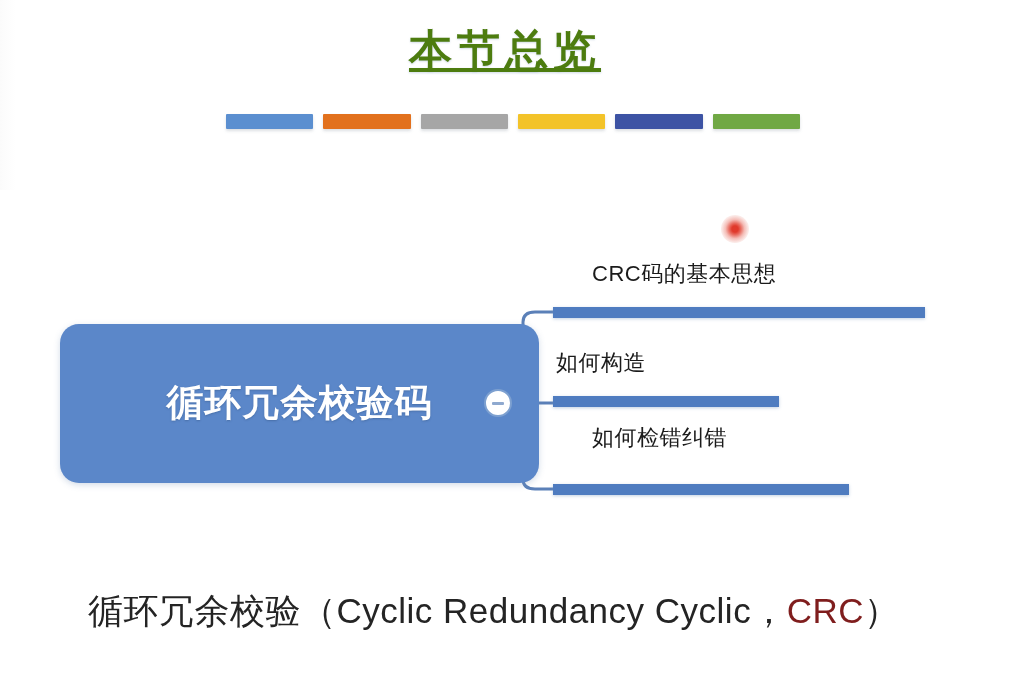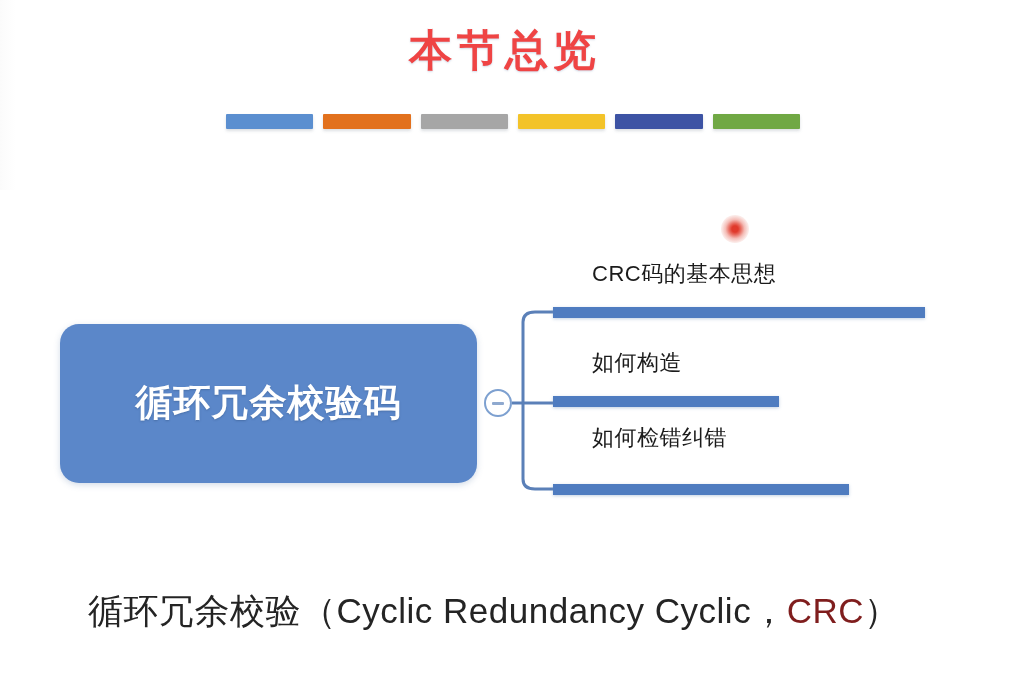--- a/index.html
+++ b/index.html
@@ -74,21 +74,21 @@
     top: 0;
     width: 1010px;
     height: 685px;
     pointer-events: none;
   }
 
   .root-node {
     position: absolute;
     left: 60px;
     top: 324px;
-    width: 417px;
+    width: 479px;
     height: 159px;
     background: #5b87c9;
     border-radius: 19px;
     box-shadow: 0 2px 6px rgba(110,140,180,.30);
     display: flex;
     align-items: center;
     justify-content: center;
     box-sizing: border-box;
     padding: 0 16px;
   }
@@ -131,21 +131,21 @@
   .branch-label {
     position: absolute;
     color: #1b1b1b;
     font-size: 22px;
     font-weight: 500;
     letter-spacing: .5px;
     white-space: nowrap;
     pointer-events: auto;
   }
   .branch-label.b0 { left: 592px; top: 259px; }
-  .branch-label.b1 { left: 592px; top: 348px; }
+  .branch-label.b1 { left: 556px; top: 348px; }
   .branch-label.b2 { left: 592px; top: 423px; }
 
   
   .branch-bar {
     position: absolute;
     height: 11px;
     background: #4f7cc0;
     box-shadow: 0 1px 3px rgba(120,150,190,.45);
     pointer-events: auto;
   }
@@ -183,21 +183,21 @@
     color: #a32219;
   }
 </style>
 </head>
 <body>
 
 <div class="slide">
 
   <div class="edge-artifact"></div>
 
-  <div class="slide-title" style="color: #ef4444;">本节总览</div>
+  <div class="slide-title" style="color: #4d7c0f; text-decoration: underline;">本节总览</div>
 
   <div class="color-bars">
     <div class="color-bar" style="background:#5b8fd0"></div>
     <div class="color-bar" style="background:#e2711d"></div>
     <div class="color-bar" style="background:#a6a6a6"></div>
     <div class="color-bar" style="background:#f3c329"></div>
     <div class="color-bar" style="background:#3d53a4"></div>
     <div class="color-bar" style="background:#70a844"></div>
   </div>
 

